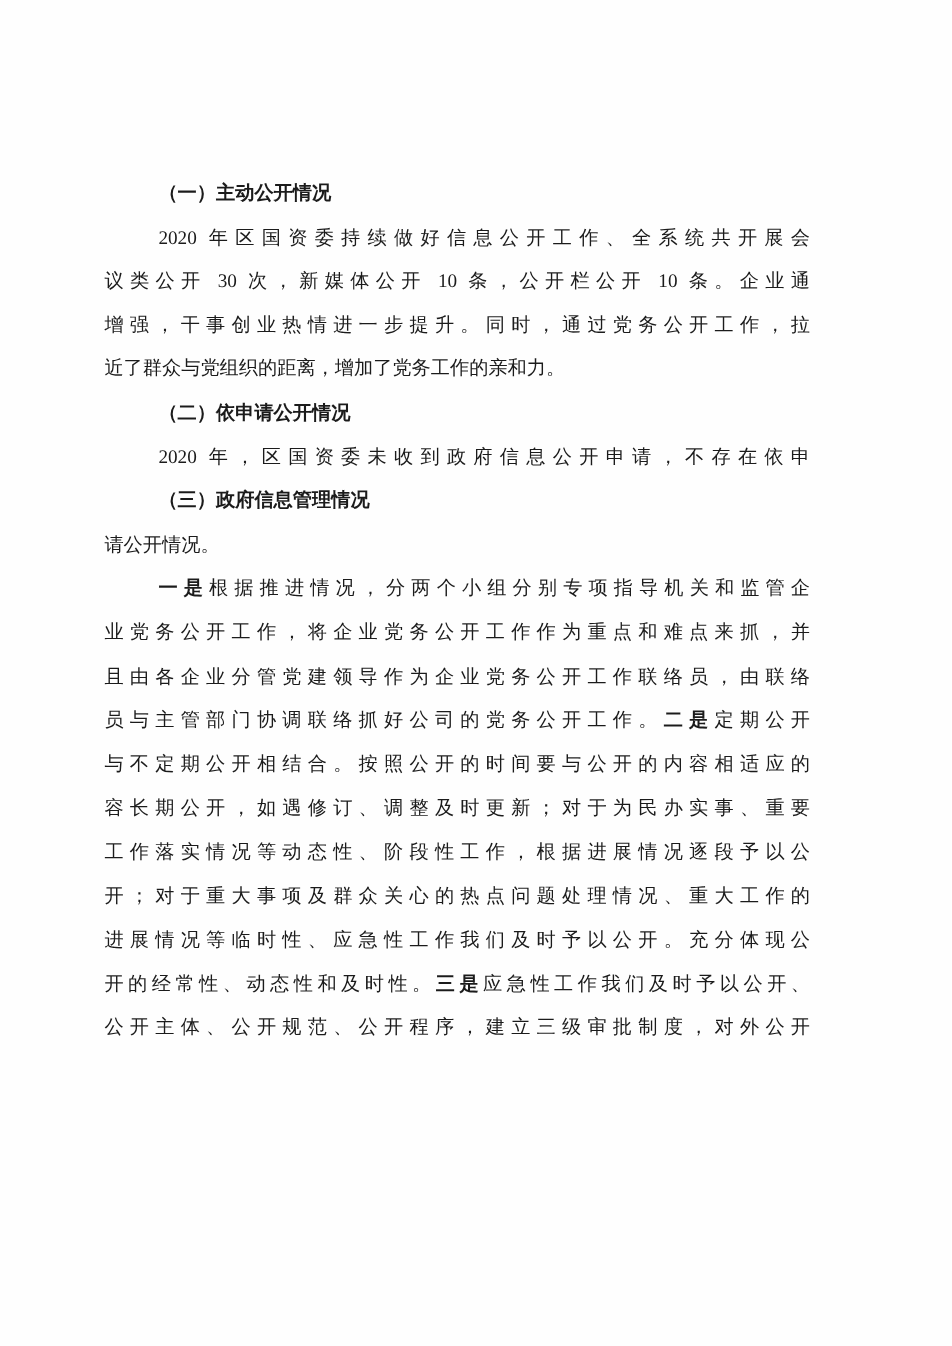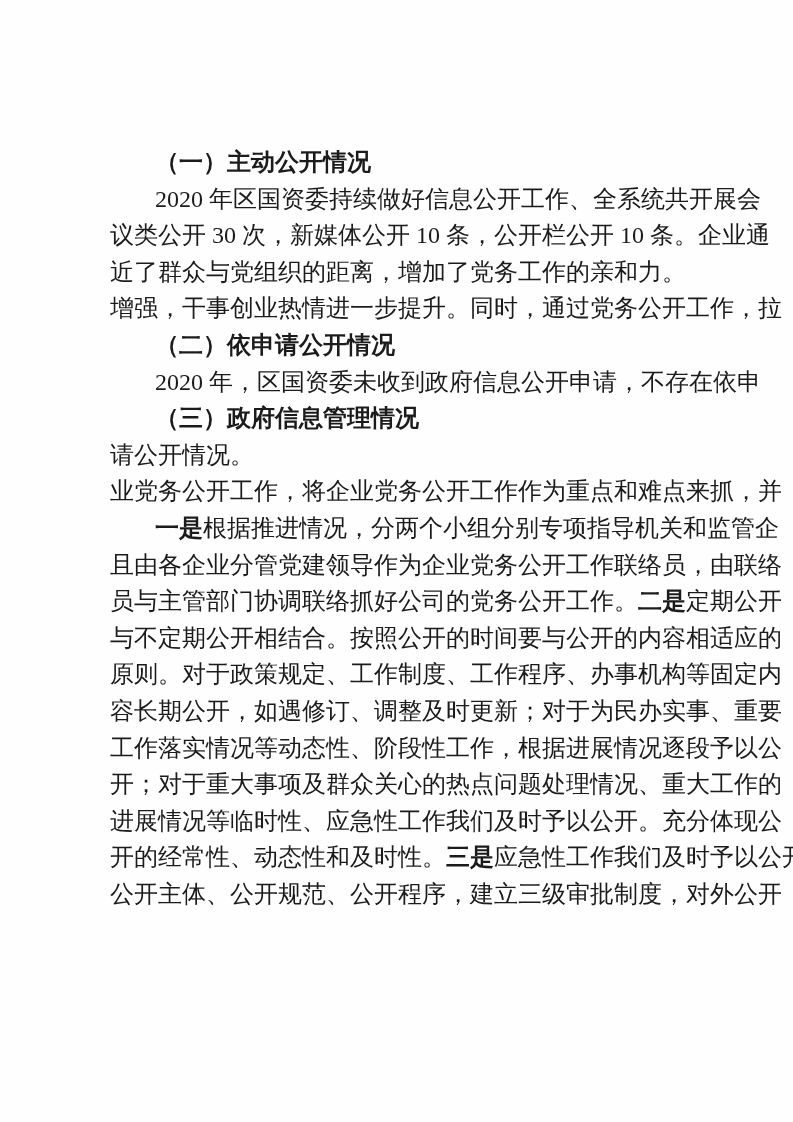--- a/index.html
+++ b/index.html
@@ -10,25 +10,25 @@
   .page {
     position: relative;
     width: 793px;
     height: 1122px;
     background: #fefefe;
     overflow: hidden;
     font-family: "Liberation Serif", "DejaVu Serif", serif;
   }
   .content {
     position: absolute;
-    left: 110px;
+    left: 87px;
     top: 144px;
     width: 588px;
     color: #1b1b1b;
-    font-size: 24px;
+    font-size: 16px;
     line-height: 36.6px;
     letter-spacing: 0;
   }
   .line {
     height: 36.6px;
     white-space: nowrap;
     text-align: justify;
     text-justify: inter-character;
   }
   .line.just {
@@ -45,32 +45,31 @@
   }
 </style>
 </head>
 <body>
 
 <div class="page" style="background: rgb(254, 254, 254);">
   <div class="content" style="color: rgb(27, 27, 27);">
       <div class="line heading indent"><span class="bold">（一）主动公开情况</span></div>
       <div class="line indent just"><span>2020 年区国资委持续做好信息公开工作、全系统共开展会</span></div>
       <div class="line just"><span>议类公开 30 次，新媒体公开 10 条，公开栏公开 10 条。企业通</span></div>
+      <div class="line just"><span>增强，干事创业热情进一步提升。同时，通过党务公开工作，拉</span></div>
       <div class="line"><span>近了群众与党组织的距离，增加了党务工作的亲和力。</span></div>
-      <div class="line just"><span>增强，干事创业热情进一步提升。同时，通过党务公开工作，拉</span></div>
       <div class="line heading indent"><span class="bold">（二）依申请公开情况</span></div>
       <div class="line indent just"><span>2020 年，区国资委未收到政府信息公开申请，不存在依申</span></div>
       <div class="line heading indent"><span class="bold">（三）政府信息管理情况</span></div>
       <div class="line"><span>请公开情况。</span></div>
+      <div class="line indent just"><span class="bold">一是</span><span>根据推进情况，分两个小组分别专项指导机关和监管企</span></div>
       <div class="line just"><span>业党务公开工作，将企业党务公开工作作为重点和难点来抓，并</span></div>
-      <div class="line indent just"><span class="bold">一是</span><span>根据推进情况，分两个小组分别专项指导机关和监管企</span></div>
       <div class="line just"><span>且由各企业分管党建领导作为企业党务公开工作联络员，由联络</span></div>
       <div class="line just"><span>员与主管部门协调联络抓好公司的党务公开工作。</span><span class="bold">二是</span><span>定期公开</span></div>
       <div class="line just"><span>与不定期公开相结合。按照公开的时间要与公开的内容相适应的</span></div>
-      <div class="line just"><span>原则。对于政策规定、工作制度、工作程序、办事机构等固定内</span></div>
       <div class="line just"><span>容长期公开，如遇修订、调整及时更新；对于为民办实事、重要</span></div>
       <div class="line just"><span>工作落实情况等动态性、阶段性工作，根据进展情况逐段予以公</span></div>
       <div class="line just"><span>开；对于重大事项及群众关心的热点问题处理情况、重大工作的</span></div>
       <div class="line just"><span>进展情况等临时性、应急性工作我们及时予以公开。充分体现公</span></div>
       <div class="line just"><span>开的经常性、动态性和及时性。</span><span class="bold">三是</span><span>应急性工作我们及时予以公开、</span></div>
       <div class="line just"><span>公开主体、公开规范、公开程序，建立三级审批制度，对外公开</span></div>
     </div>
 </div>
 
 </body></html>

